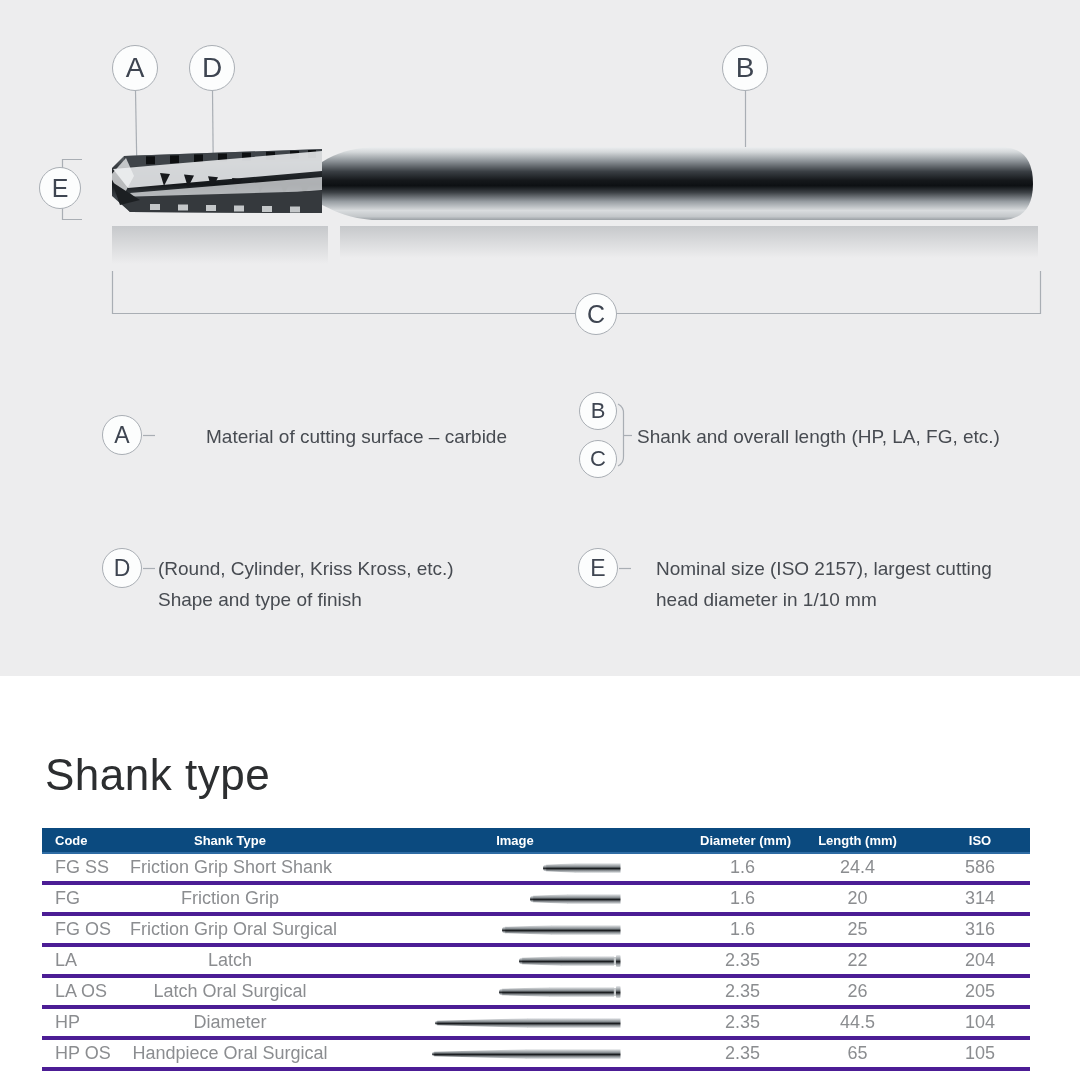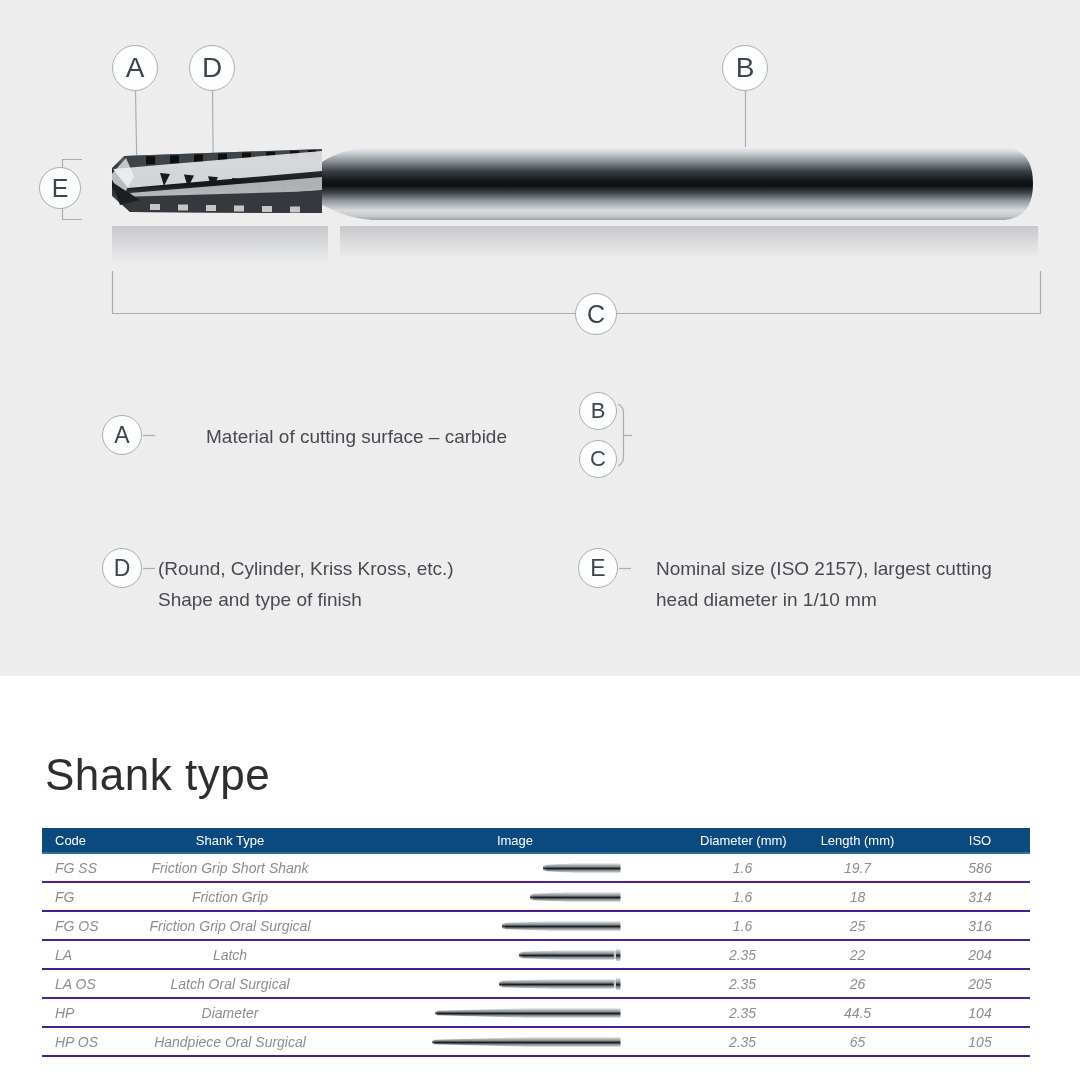--- a/index.html
+++ b/index.html
@@ -36,28 +36,28 @@
   .sheet{position:absolute;left:0;top:676px;width:1057px;height:404px;background:#fff;margin-top:8px;}
   .sheet-title{
     position:absolute;left:45px;top:66px;font-size:44px;color:#2C2E30;
     font-weight:300;letter-spacing:0.5px;
   }
   .spec-table{
     position:absolute;left:42px;top:144px;width:988px;
     border-collapse:collapse;table-layout:fixed;
   }
   .spec-table thead th{
-    background:var(--blue);color:#fff;font-size:13px;font-weight:normal;
+    background:var(--blue);color:#fff;font-size:13px;font-weight:bold;
     height:25px;padding:0;text-align:center;border-bottom:2px solid var(--blue-light);
     white-space:nowrap;
   }
   .spec-table thead th.h-code{text-align:left;padding-left:13px;}
   .spec-table tbody td{
-    height:27px;padding:0;border-bottom:2px solid #4c1d95;
-    color:#8B8D90;font-size:14px;text-align:center;white-space:nowrap;font-style:italic;
+    height:27px;padding:0;border-bottom:4px solid #4c1d95;
+    color:#8B8D90;font-size:18px;text-align:center;white-space:nowrap;
   }
   .spec-table td.td-code{text-align:left;padding-left:13px;}
   .spec-table td.td-img{text-align:left;}
   .bur-wrap{width:292px;height:27px;display:flex;align-items:center;justify-content:flex-end;}
   .bur-mini svg{display:block;}
 </style>
 </head>
 <body>
 
 <div class="hero">
@@ -181,20 +181,21 @@
       <span>A</span>
     </div>
   <div class="legend-text" style="left:158px;top:421px;margin-left:48px;">Material of cutting surface – carbide</div>
 
   <div class="callout leg-sm" style="left:579px;top:392px;">
       <span>B</span>
     </div>
   <div class="callout leg-sm" style="left:579px;top:440px;">
       <span>C</span>
     </div>
+  <div class="legend-text" style="left:637px;top:421px;">Shank and overall length (HP, LA, FG, etc.)</div>
 
   <div class="callout leg" style="left:102px;top:548px;">
       <span>D</span>
     </div>
   <div class="legend-text" style="left:158px;top:553px;">
     <div>(Round, Cylinder, Kriss Kross, etc.)</div>
     <div>Shape and type of finish</div>
   </div>
 
   <div class="callout leg" style="left:578px;top:548px;">
@@ -246,21 +247,21 @@
                     </linearGradient>
                   </defs>
                   <circle cx="4.2" cy="9" r="3.2" fill="url(#mg0)"></circle>
                   <polygon points="4.2,5.8 33.6,4.2 33.6,13.8 4.2,12.2" fill="url(#mg0)"></polygon>
                   <rect x="32.6" y="4.2" width="45.9" height="9.6" fill="url(#mg0)"></rect>
                 </svg>
               </span>
             </div>
     </td>
     <td class="td-num">1.6</td>
-    <td class="td-num">19.7</td>
+    <td class="td-num">24.4</td>
     <td class="td-num">586</td>
   </tr>
 
   <tr>
     <td class="td-code">FG</td>
     <td class="td-type">Friction Grip</td>
     <td class="td-img">
       <div class="bur-wrap">
               <span class="bur-mini">
                 <svg width="93" height="18" viewBox="0 0 93 18" xmlns="http://www.w3.org/2000/svg">
@@ -274,21 +275,21 @@
                     </linearGradient>
                   </defs>
                   <circle cx="4.2" cy="9" r="3.2" fill="url(#mg1)"></circle>
                   <polygon points="4.2,5.8 39.059999999999995,4.2 39.059999999999995,13.8 4.2,12.2" fill="url(#mg1)"></polygon>
                   <rect x="38.059999999999995" y="4.2" width="53.440000000000005" height="9.6" fill="url(#mg1)"></rect>
                 </svg>
               </span>
             </div>
     </td>
     <td class="td-num">1.6</td>
-    <td class="td-num">18</td>
+    <td class="td-num">20</td>
     <td class="td-num">314</td>
   </tr>
 
   <tr>
     <td class="td-code">FG OS</td>
     <td class="td-type">Friction Grip Oral Surgical</td>
     <td class="td-img">
       <div class="bur-wrap">
               <span class="bur-mini">
                 <svg width="121" height="18" viewBox="0 0 121 18" xmlns="http://www.w3.org/2000/svg">

